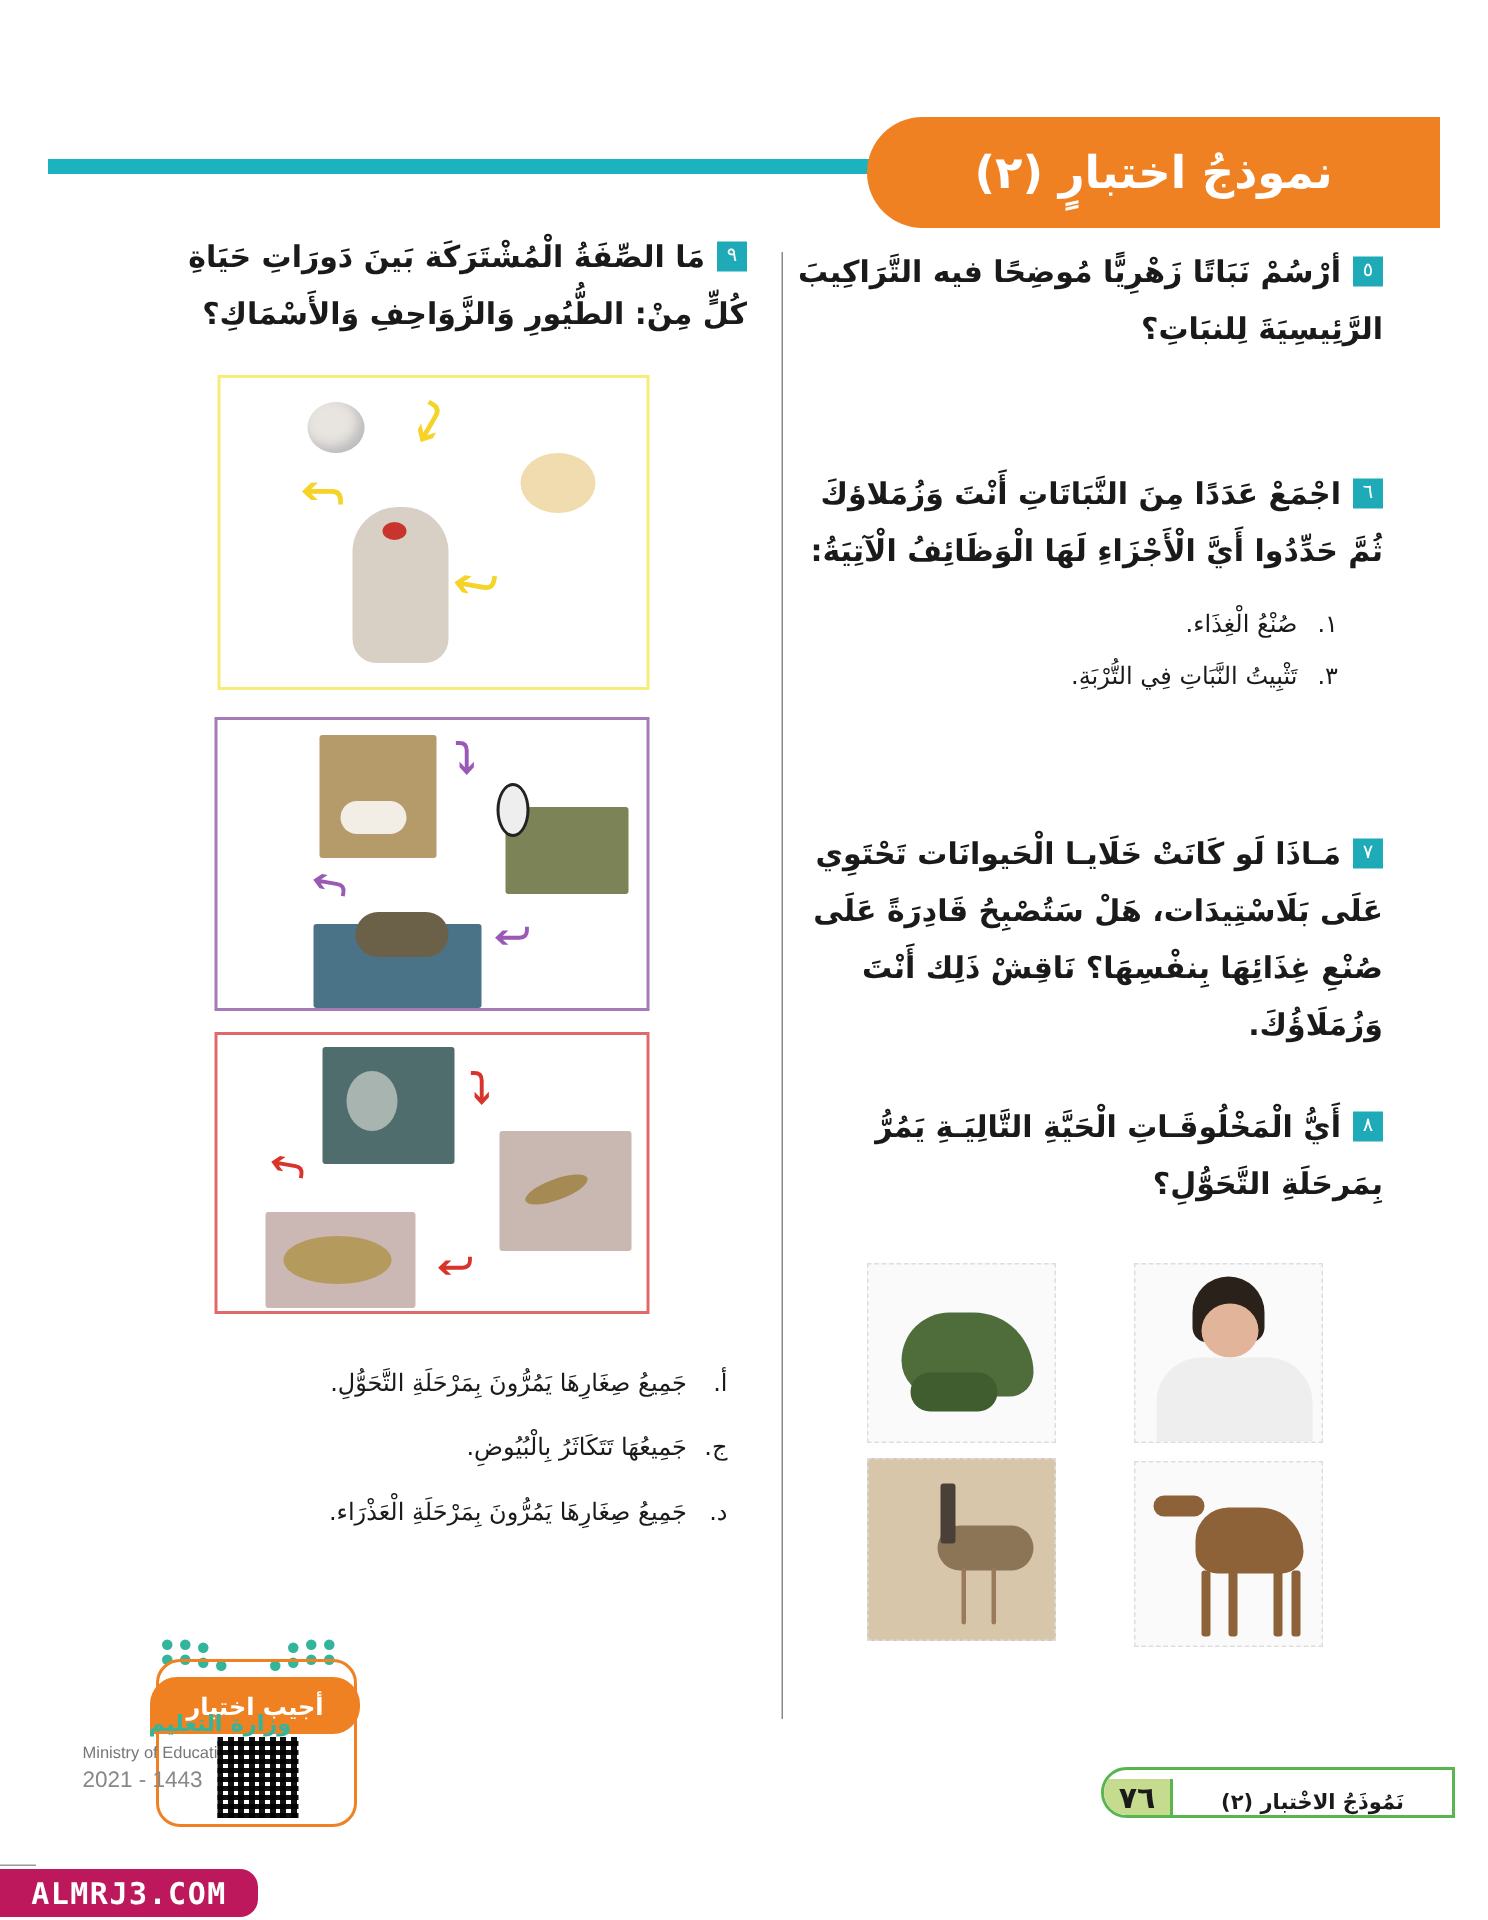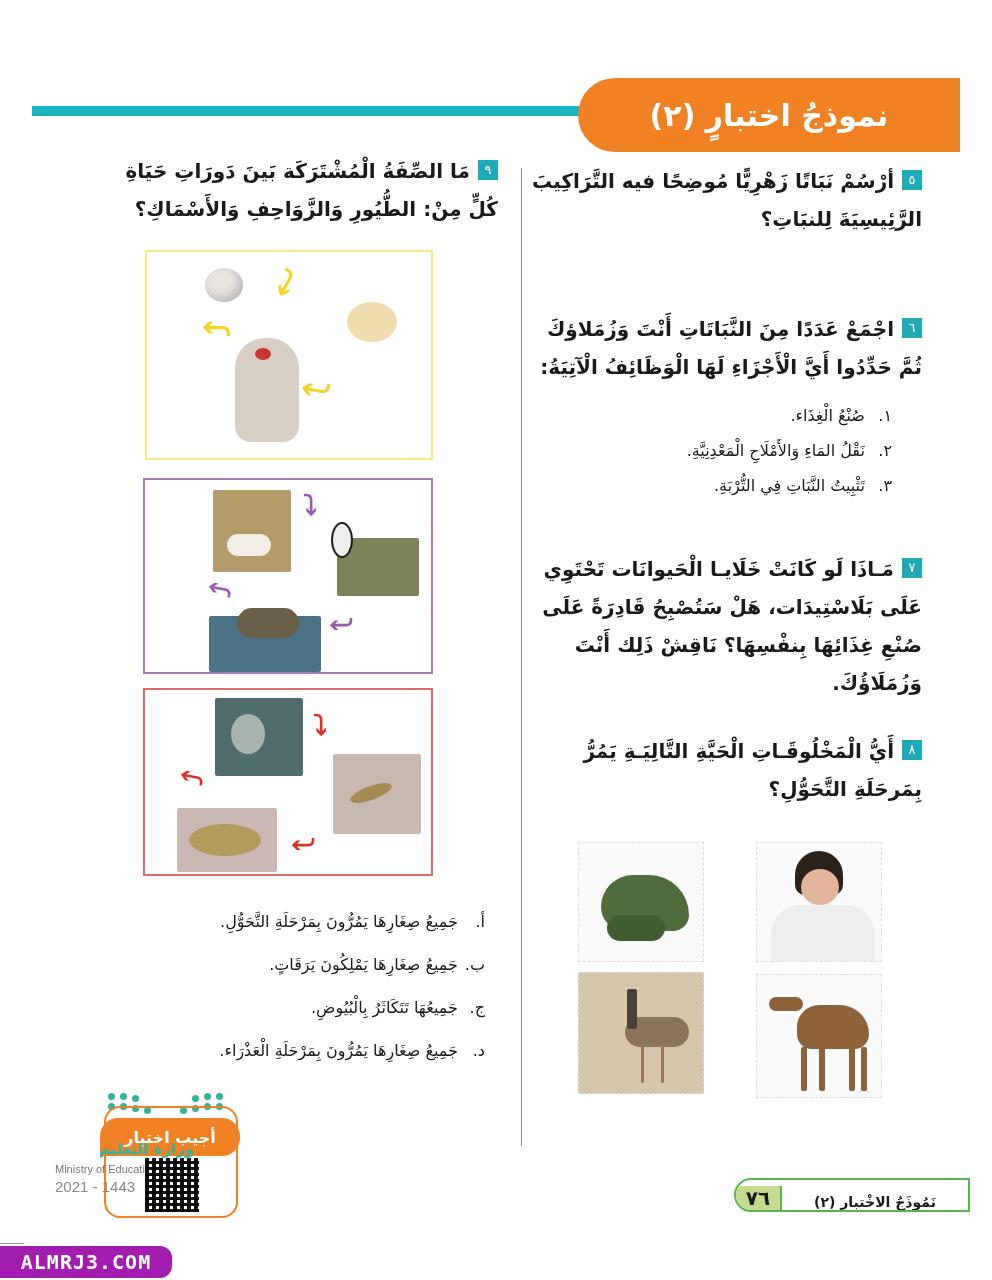--- a/index.html
+++ b/index.html
@@ -48,21 +48,21 @@
   .moe-en { left: 55px; top: 1163px; font-size: 11px; color: #777; font-family: "Liberation Sans", sans-serif; }
   .moe-year { left: 55px; top: 1178px; font-size: 15px; color: #888; font-family: "Liberation Sans", sans-serif; }
 
   
   .pg-bar { left: 734px; top: 1178px; width: 236px; height: 34px; border: 2px solid #59b54f; border-radius: 17px 0 0 17px;
             display: flex; direction: ltr; overflow: hidden; align-items: flex-end; }
   .pg-num { width: 46px; background: #c5dc8f; font-size: 20px; font-weight: bold; display: flex; align-items: center; justify-content: center;
             border-right: 2px solid #59b54f; color: #1a1a1a; }
   .pg-title { flex: 1; display: flex; align-items: center; justify-content: center; font-size: 14px; font-weight: bold; direction: rtl; }
 
-  .watermark { left: 0; top: 1246px; width: 172px; height: 32px; background: #a21caf; border-radius: 0 12px 12px 0;
+  .watermark { left: 0; top: 1246px; width: 172px; height: 32px; background: #be185d; border-radius: 0 12px 12px 0;
                color: #fff; font-family: "DejaVu Sans Mono", monospace; font-weight: bold; font-size: 20px;
                display: flex; align-items: center; justify-content: center; letter-spacing: 1px; }
   .wm-line { left: 0; top: 1243px; width: 24px; height: 1px; background: #999; }
 </style>
 </head>
 <body>
 
 <div class="abs teal-rule"></div>
 <div class="abs title-tab">
   <span>نموذجُ اختبارٍ (٢)</span>
@@ -72,21 +72,20 @@
 
 <div class="abs q" style="left:532px; top:162px; width:390px;">
   <span class="qnum">٥</span><span>أرْسُمْ نَبَاتًا زَهْرِيًّا مُوضِحًا فيه التَّرَاكِيبَ الرَّئِيسِيَةَ لِلنبَاتِ؟</span>
 </div>
 
 <div class="abs q" style="left:532px; top:310px; width:390px;">
   <span class="qnum">٦</span><span>اجْمَعْ عَدَدًا مِنَ النَّبَاتَاتِ أَنْتَ وَزُمَلاؤكَ ثُمَّ حَدِّدُوا أَيَّ الْأَجْزَاءِ لَهَا الْوَظَائِفُ الْآتِيَةُ:</span>
 </div>
 <div class="abs sub" style="left:600px; top:398px; width:292px;">
   <div><span class="mk">١.</span> <span>صُنْعُ الْغِذَاء.</span></div>
-  <div><span class="mk">٢.</span> <span>نَقْلُ المَاءِ وَالأَمْلَاحِ الْمَعْدِنِيَّةِ.</span></div>
   <div><span class="mk">٣.</span> <span>تَثْبِيتُ النَّبَاتِ فِي التُّرْبَةِ.</span></div>
 </div>
 
 <div class="abs q" style="left:532px; top:550px; width:390px;">
   <span class="qnum">٧</span><span>مَـاذَا لَو كَانَتْ خَلَايـا الْحَيوانَات تَحْتَوِي عَلَى بَلَاسْتِيدَات، هَلْ سَتُصْبِحُ قَادِرَةً عَلَى صُنْعِ غِذَائِهَا بِنفْسِهَا؟ نَاقِشْ ذَلِك أَنْتَ وَزُمَلَاؤُكَ.</span>
 </div>
 
 <div class="abs q" style="left:532px; top:732px; width:390px;">
   <span class="qnum">٨</span><span>أَيُّ الْمَخْلُوقَـاتِ الْحَيَّةِ التَّالِيَـةِ يَمُرُّ بِمَرحَلَةِ التَّحَوُّلِ؟</span>
 </div>
@@ -148,21 +147,20 @@
   <div class="ph" style="left:188px; top:64px; width:88px; height:80px; background:#c9b8b1;"></div>
   <div class="ph" style="left:204px; top:96px; width:44px; height:14px; background:#a58a54; border-radius:50%; transform:rotate(-20deg);"></div>
   <div class="arrow" style="left:150px; top:140px; color:#d9342b; font-size:28px; transform:rotate(90deg);">⤵</div>
   <div class="ph" style="left:32px; top:118px; width:100px; height:64px; background:#cbb8b4;"></div>
   <div class="ph" style="left:44px; top:134px; width:72px; height:32px; background:#b59a5e; border-radius:50%;"></div>
   <div class="arrow" style="left:42px; top:74px; color:#d9342b; font-size:28px; transform:rotate(-80deg);">⤴</div>
 </div>
 
 <div class="abs sub" style="left:110px; top:900px; width:375px; line-height:43px;">
   <div><span class="mk">أ.</span> <span>جَمِيعُ صِغَارِهَا يَمُرُّونَ بِمَرْحَلَةِ التَّحَوُّلِ.</span></div>
-  <div><span class="mk">ب.</span> <span>جَمِيعُ صِغَارِهَا يَمْلِكُونَ يَرَقَاتٍ.</span></div>
   <div><span class="mk">ج.</span> <span>جَمِيعُهَا تَتَكَاثَرُ بِالْبُيُوضِ.</span></div>
   <div><span class="mk">د.</span> <span>جَمِيعُ صِغَارِهَا يَمُرُّونَ بِمَرْحَلَةِ الْعَذْرَاء.</span></div>
 </div>
 
 <div class="abs moe-dots">
   <div class="dot" style="left:0; top:0;"></div>
     <div class="dot" style="left:12px; top:0;"></div>
     <div class="dot" style="left:24px; top:2px;"></div>
   <div class="dot" style="left:84px; top:2px;"></div>
     <div class="dot" style="left:96px; top:0;"></div>

